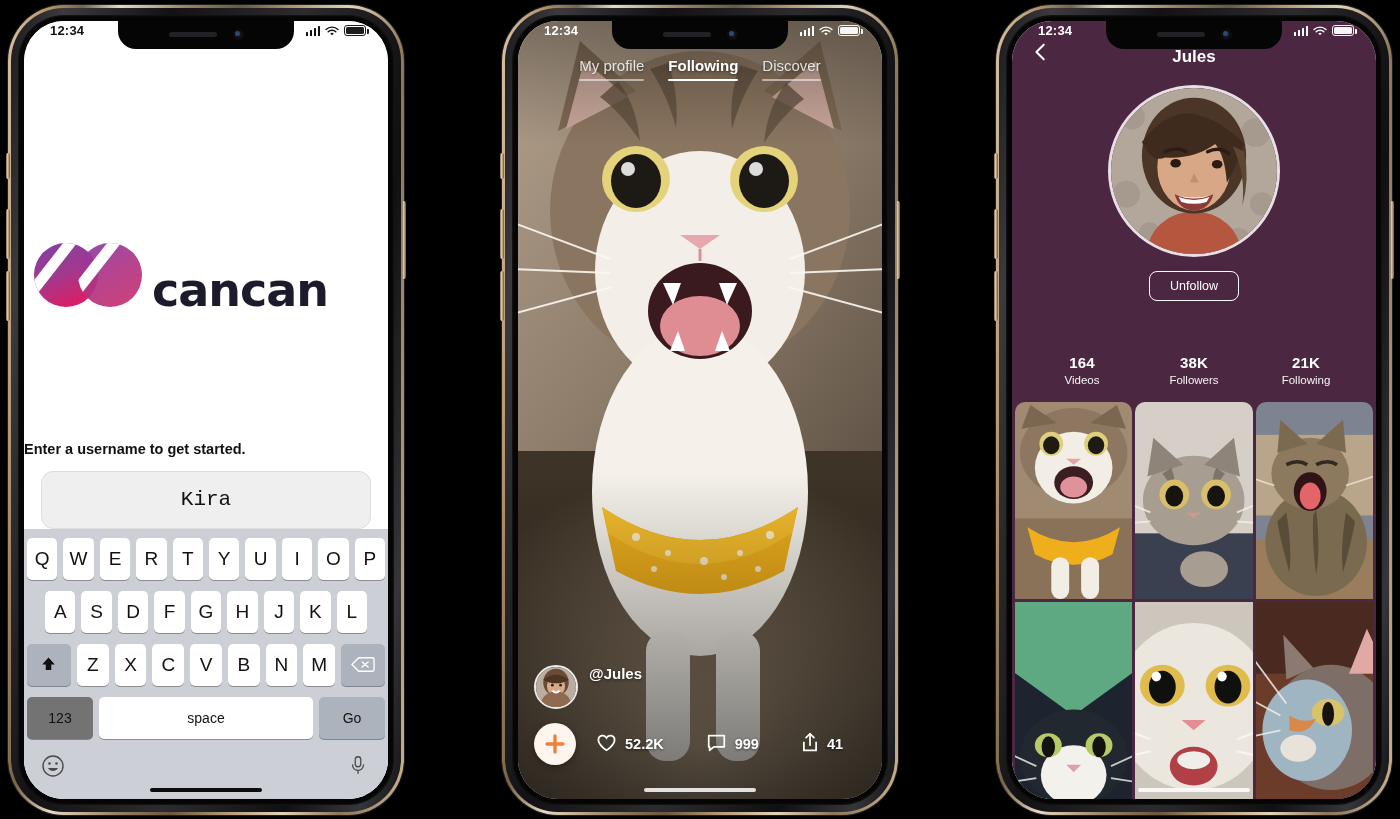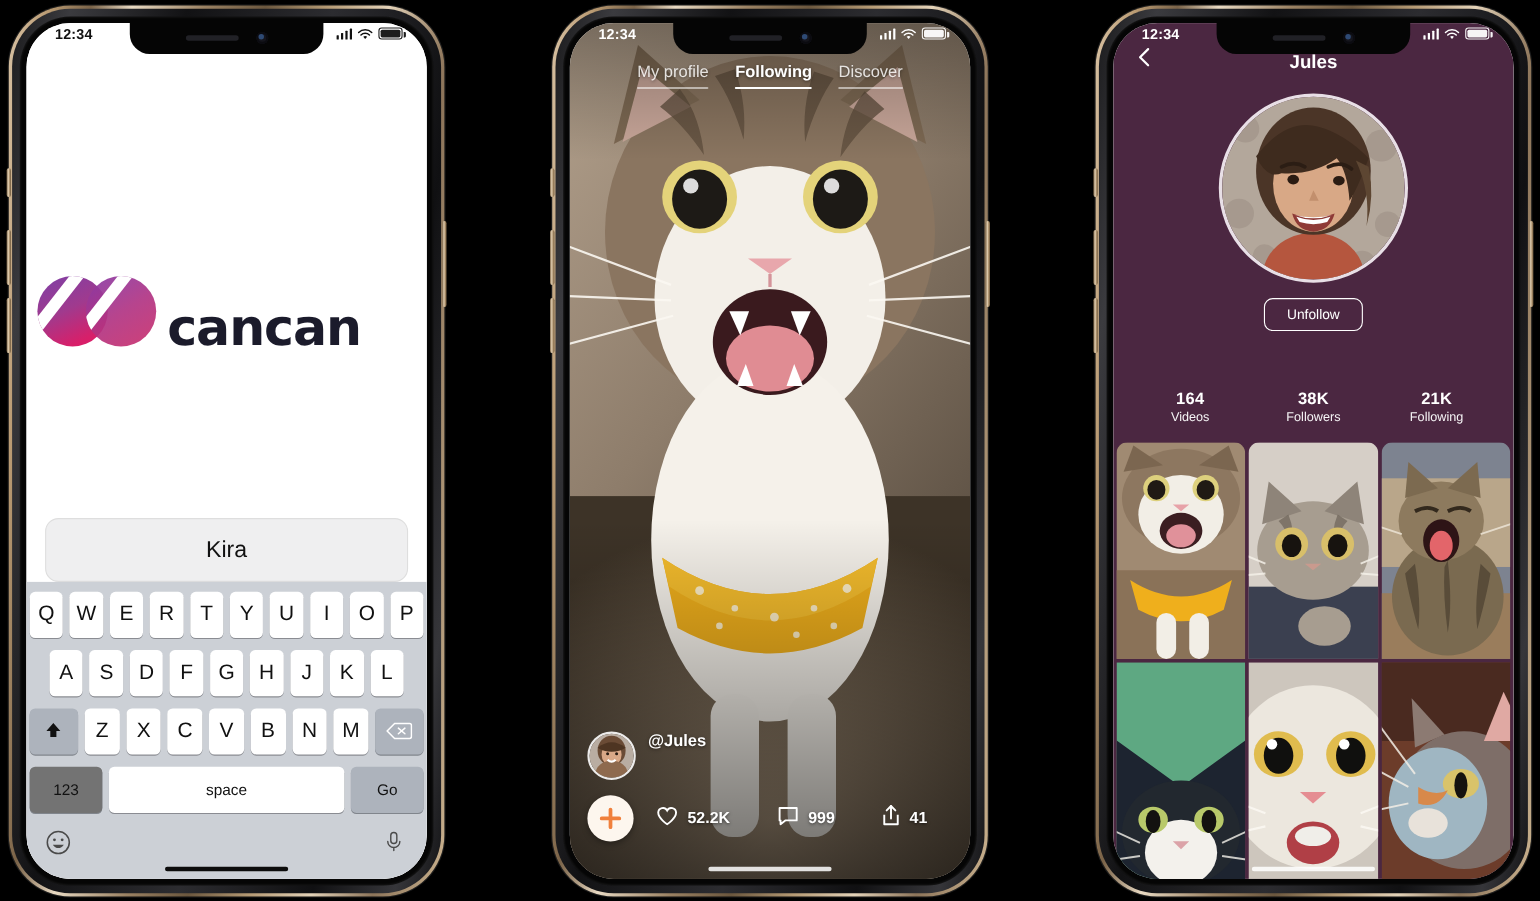--- a/index.html
+++ b/index.html
@@ -76,21 +76,21 @@
   
   .p1 { background:#fff; height:100%; position:relative; display:flex; flex-direction:column; }
   .p1-top { flex:1; display:flex; flex-direction:row; align-items:center; padding-top:118px; }
   .logo { width: 128px; height: 74px; position: relative; margin-bottom: 30px; }
   .wordmark { font-size: 46px; font-weight: 700; color:#1b1b2b; letter-spacing:-1px; font-family:"DejaVu Sans", sans-serif; }
   .p1-prompt { font-size:14.5px; color:#111; font-weight:600; margin-top:auto; }
   .input-wrap { width: 330px; margin: 14px auto 0; }
   .uname-input {
     width:100%; height:58px; border-radius:12px; background:#efeff0;
     border:1px solid #dedede; text-align:center; font-size:21px; color:#111;
-    font-family:Liberation Sans, sans-serif; font-weight:500;
+    font-family:Liberation Mono, monospace; font-weight:500;
   }
   .kbd { background:#ccd0d6; padding:9px 3px 0; height:270px; position:relative; }
   .kbd-row { display:flex; justify-content:center; gap:6px; margin-bottom:11px; }
   .key {
     background:#fff; border-radius:5px; height:42px; min-width:30px; flex:1;
     display:flex; align-items:center; justify-content:center;
     font-size:19px; color:#111; box-shadow:0 1px 0 #8a8c92; font-weight:400;
   }
   .kbd-row.r2 { padding: 0 18px; }
   .kbd-row.r3 { padding: 0 0; }
@@ -211,20 +211,21 @@
                   <rect x="20" y="-14" width="11" height="110" transform="rotate(38 42 37)" fill="#ffffff"></rect>
                 </g>
               <g clip-path="url(#c2)">
                   <rect x="64" y="-14" width="11" height="110" transform="rotate(38 86 37)" fill="#ffffff"></rect>
                 </g>
             </svg>
           </div>
           <div class="wordmark">cancan</div>
         </div>
 
+        <div class="p1-prompt">Enter a username to get started.</div>
         <div class="input-wrap">
           <input class="uname-input" type="text" value="Kira" placeholder="Username" style="">
         </div>
 
         <div class="kbd">
           <div class="kbd-row r1">
             <span class="key">Q</span>
             <span class="key">W</span>
             <span class="key">E</span>
             <span class="key">R</span>

